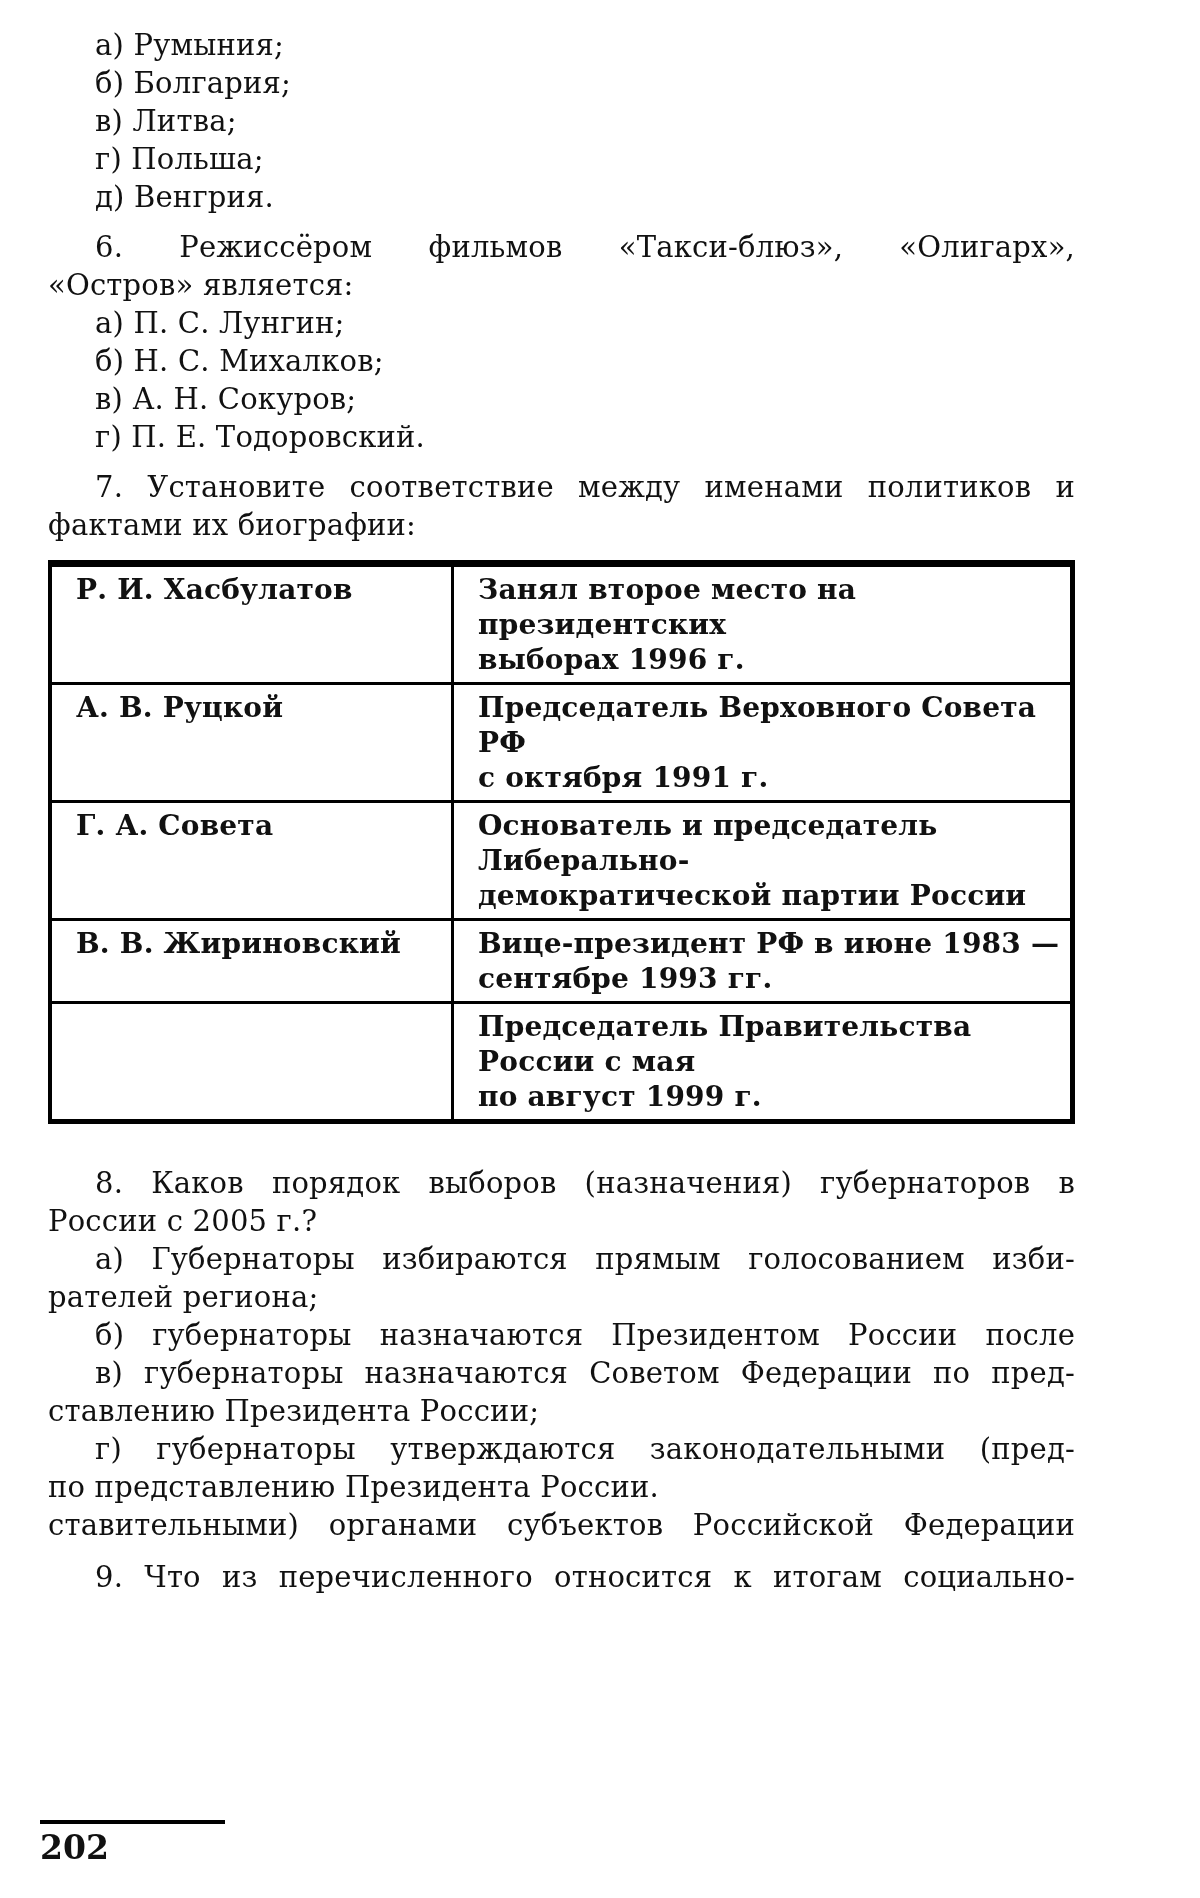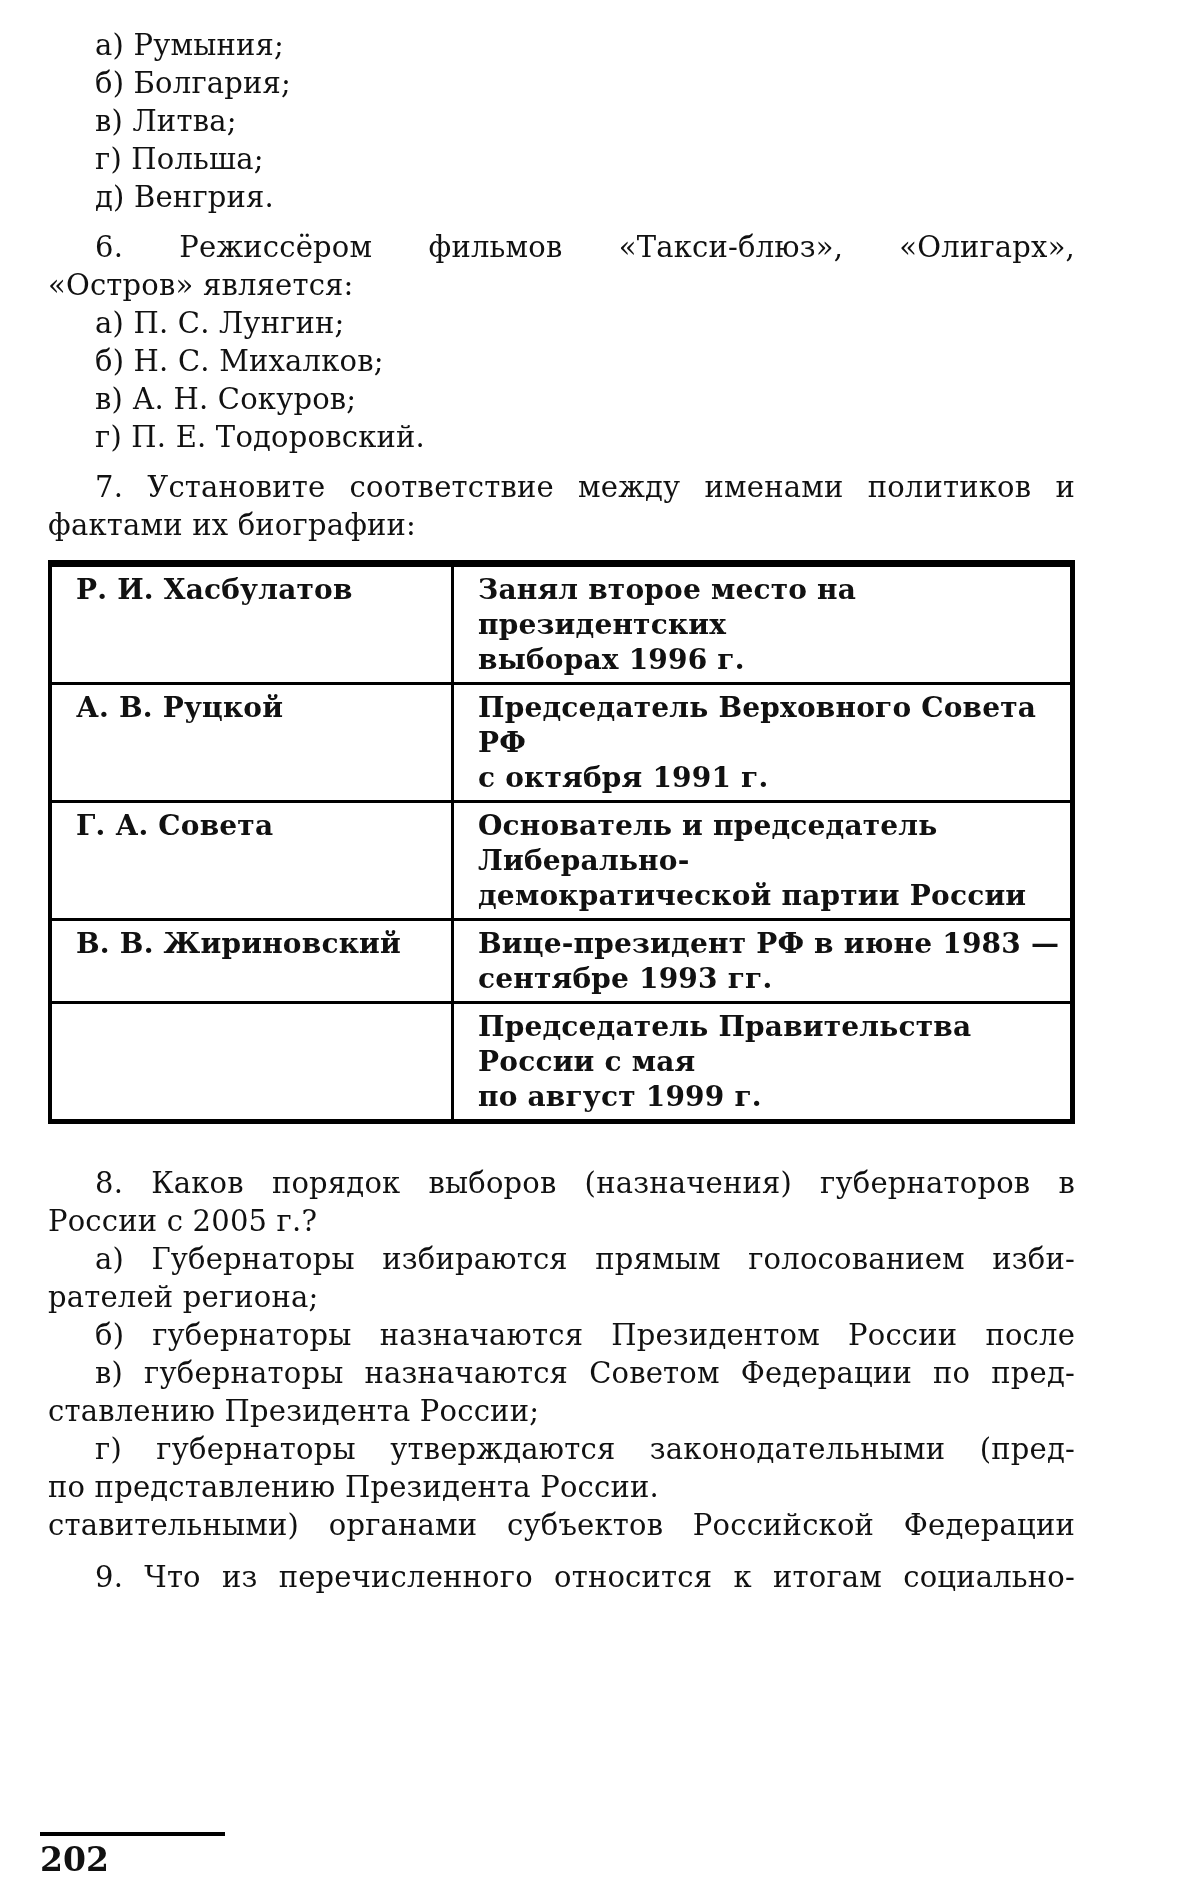--- a/index.html
+++ b/index.html
@@ -66,21 +66,21 @@
   }
   .cell-ln {
     font-size: 28px;
     font-weight: 700;
     line-height: 35px;
     letter-spacing: 0.2px;
   }
   .footer {
     position: absolute;
     left: 40px;
-    bottom: 18px;
+    bottom: 30px;
   }
   .footer-rule {
     width: 185px;
     border-top: 4px solid #000000;
     margin-bottom: 4px;
   }
   .pagenum {
     font-size: 33px;
     font-weight: 700;
     line-height: 40px;

